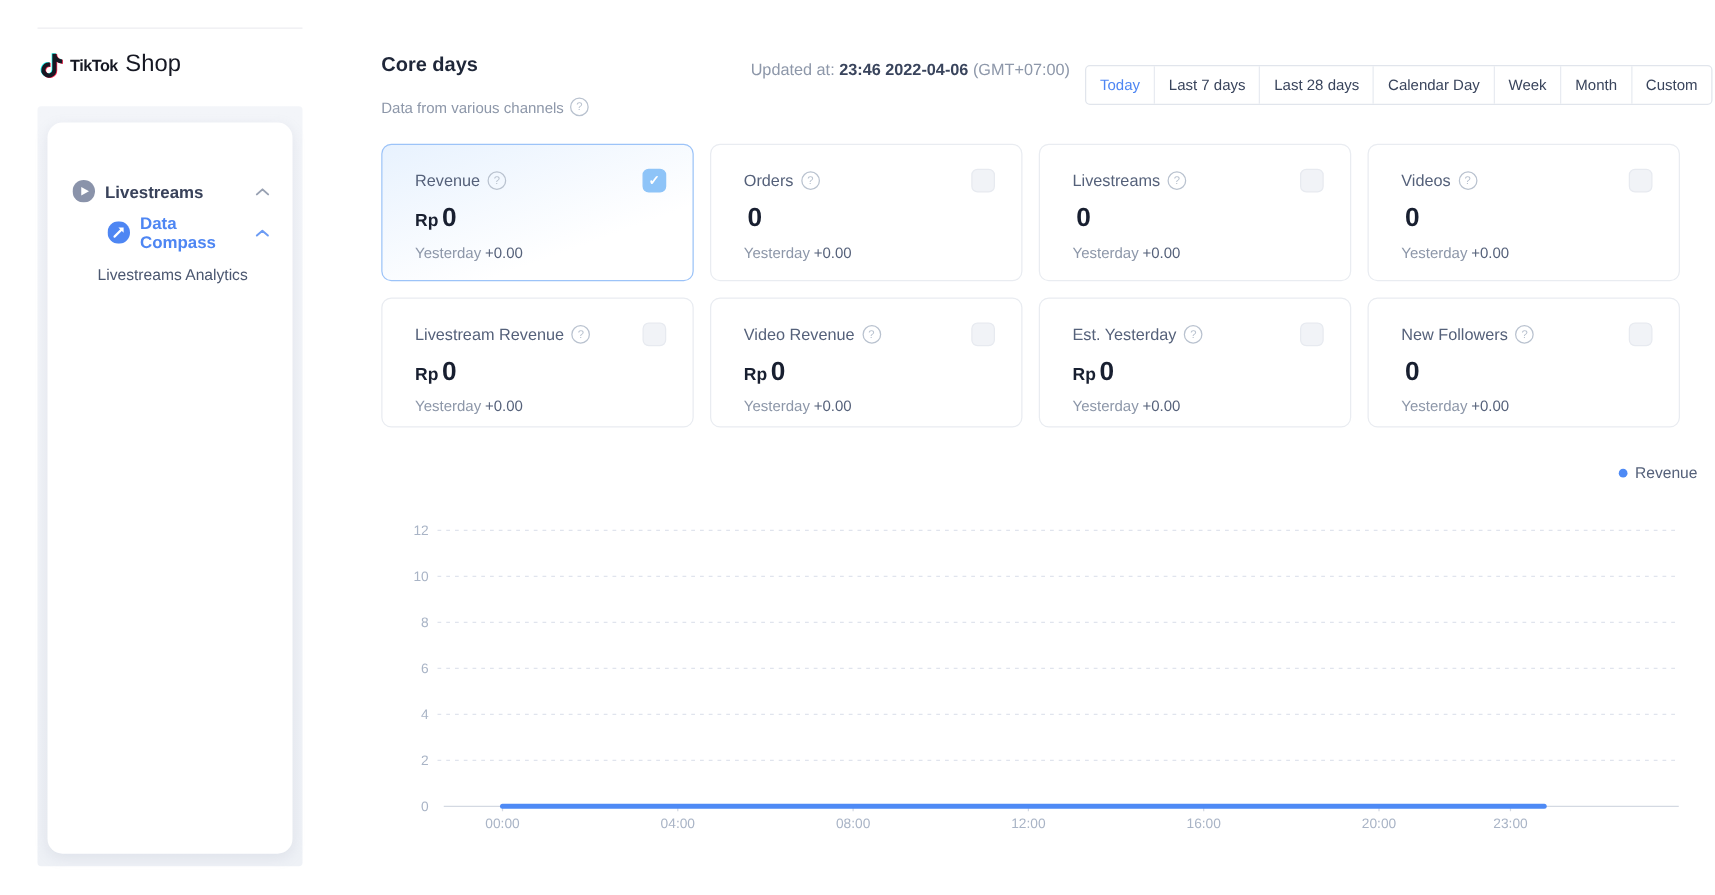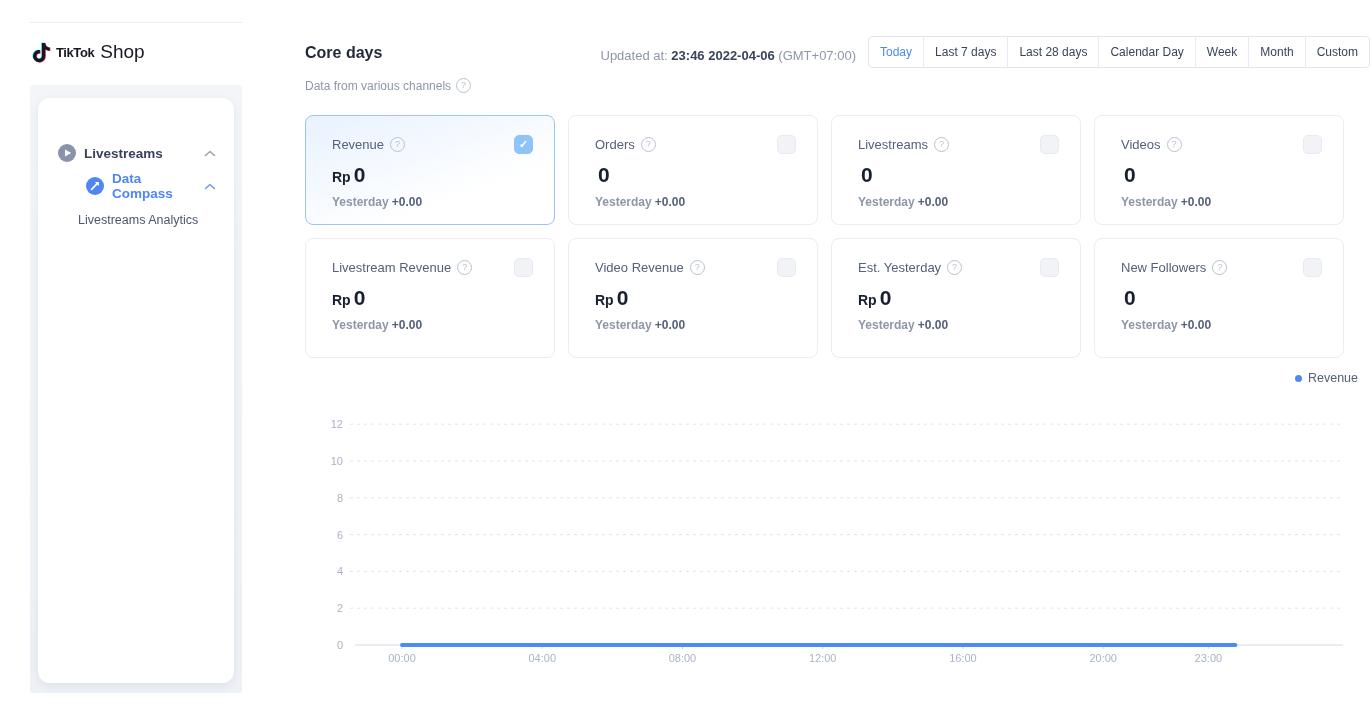--- a/index.html
+++ b/index.html
@@ -28,44 +28,44 @@
   .nav-sub.gray{background:#f4f6f9;}
   .nav-sub.selected{background:#e9f2fe;color:#4e86f3;margin-top:11px;height:42px;}
   .nav-sub.plain{height:22px;margin-top:12px;background:transparent;}
   .nav-group.second{margin-top:11px;padding-left:48px;}
   
   .page-title{position:absolute;left:305px;top:44px;font-size:16px;font-weight:700;color:#1f2739;}
   .page-sub{position:absolute;left:305px;top:78px;font-size:12px;color:#8d97a9;display:flex;align-items:center;gap:5px;}
   .updated{position:absolute;right:516px;top:48px;font-size:13px;white-space:nowrap;}
   .muted{color:#8d97a9;}
   .strong{color:#39445c;font-weight:700;}
-  .tabs{position:absolute;left:868px;top:36px;height:32px;display:flex;align-items:stretch;
+  .tabs{position:absolute;left:868px;top:52px;height:32px;display:flex;align-items:stretch;
     background:#fff;border:1px solid #e1e5ec;border-radius:4px;box-sizing:border-box;font-size:12px;color:#39445c;}
   .tab{display:flex;align-items:center;padding:0 11px;border-right:1px solid #e8ebf1;cursor:pointer;white-space:nowrap;}
   .tab:last-child{border-right:none;}
   .tab.selected{color:#4e86f3;}
   
   .cards{position:absolute;left:305px;top:115px;width:1039px;display:grid;
     grid-template-columns:repeat(4,1fr);column-gap:13px;row-gap:13px;}
   .card{height:110px;background:#fff;border:1px solid #e9ecf1;border-radius:8px;box-sizing:border-box;
     padding:21px 22px 0 26px;position:relative;cursor:pointer;}
-  .card:nth-child(n+5){height:120px;}
+  .card:nth-child(n+5){height:104px;}
   .card.checked{border-color:#9cc3f8;background:linear-gradient(160deg,#e8f2fe 0%,#ffffff 70%);}
   .card-top{display:flex;align-items:center;gap:6px;}
   .card-label{font-size:13px;color:#55617a;}
   .qicon{width:13px;height:13px;border:1px solid #b9c2cf;border-radius:50%;color:#b9c2cf;
     font-size:9px;line-height:13px;display:inline-flex;align-items:center;justify-content:center;flex:none;}
   .checkbox{position:absolute;top:19px;right:21px;width:19px;height:19px;border-radius:5px;
     background:#f1f3f7;border:1px solid #e7eaf0;box-sizing:border-box;
     display:flex;align-items:center;justify-content:center;color:#fff;font-size:11px;font-weight:700;cursor:pointer;}
   .checkbox.on{background:#8ec4f8;border-color:#8ec4f8;}
   .card-value{margin-top:11px;display:flex;align-items:baseline;color:#181f30;}
   .card-value .prefix{font-size:14px;font-weight:700;margin-right:3px;}
   .card-value .num{font-size:21px;font-weight:700;letter-spacing:.5px;}
-  .card-change{margin-top:8px;font-size:12px;font-weight:bold;}
+  .card-change{margin-top:8px;font-size:12px;}
   .card-change .delta{color:#55617a;margin-left:3px;}
   
   .legend{position:absolute;top:371px;right:14px;display:flex;align-items:center;gap:6px;
     font-size:12.5px;color:#55617a;cursor:pointer;}
   .legend-dot{width:7px;height:7px;border-radius:50%;background:#4e8af5;}
   #chart-svg{position:absolute;left:303px;top:385px;}
   #chart-svg text{font-family:"Liberation Sans",sans-serif;}
 </style>
 </head>
 <body>

